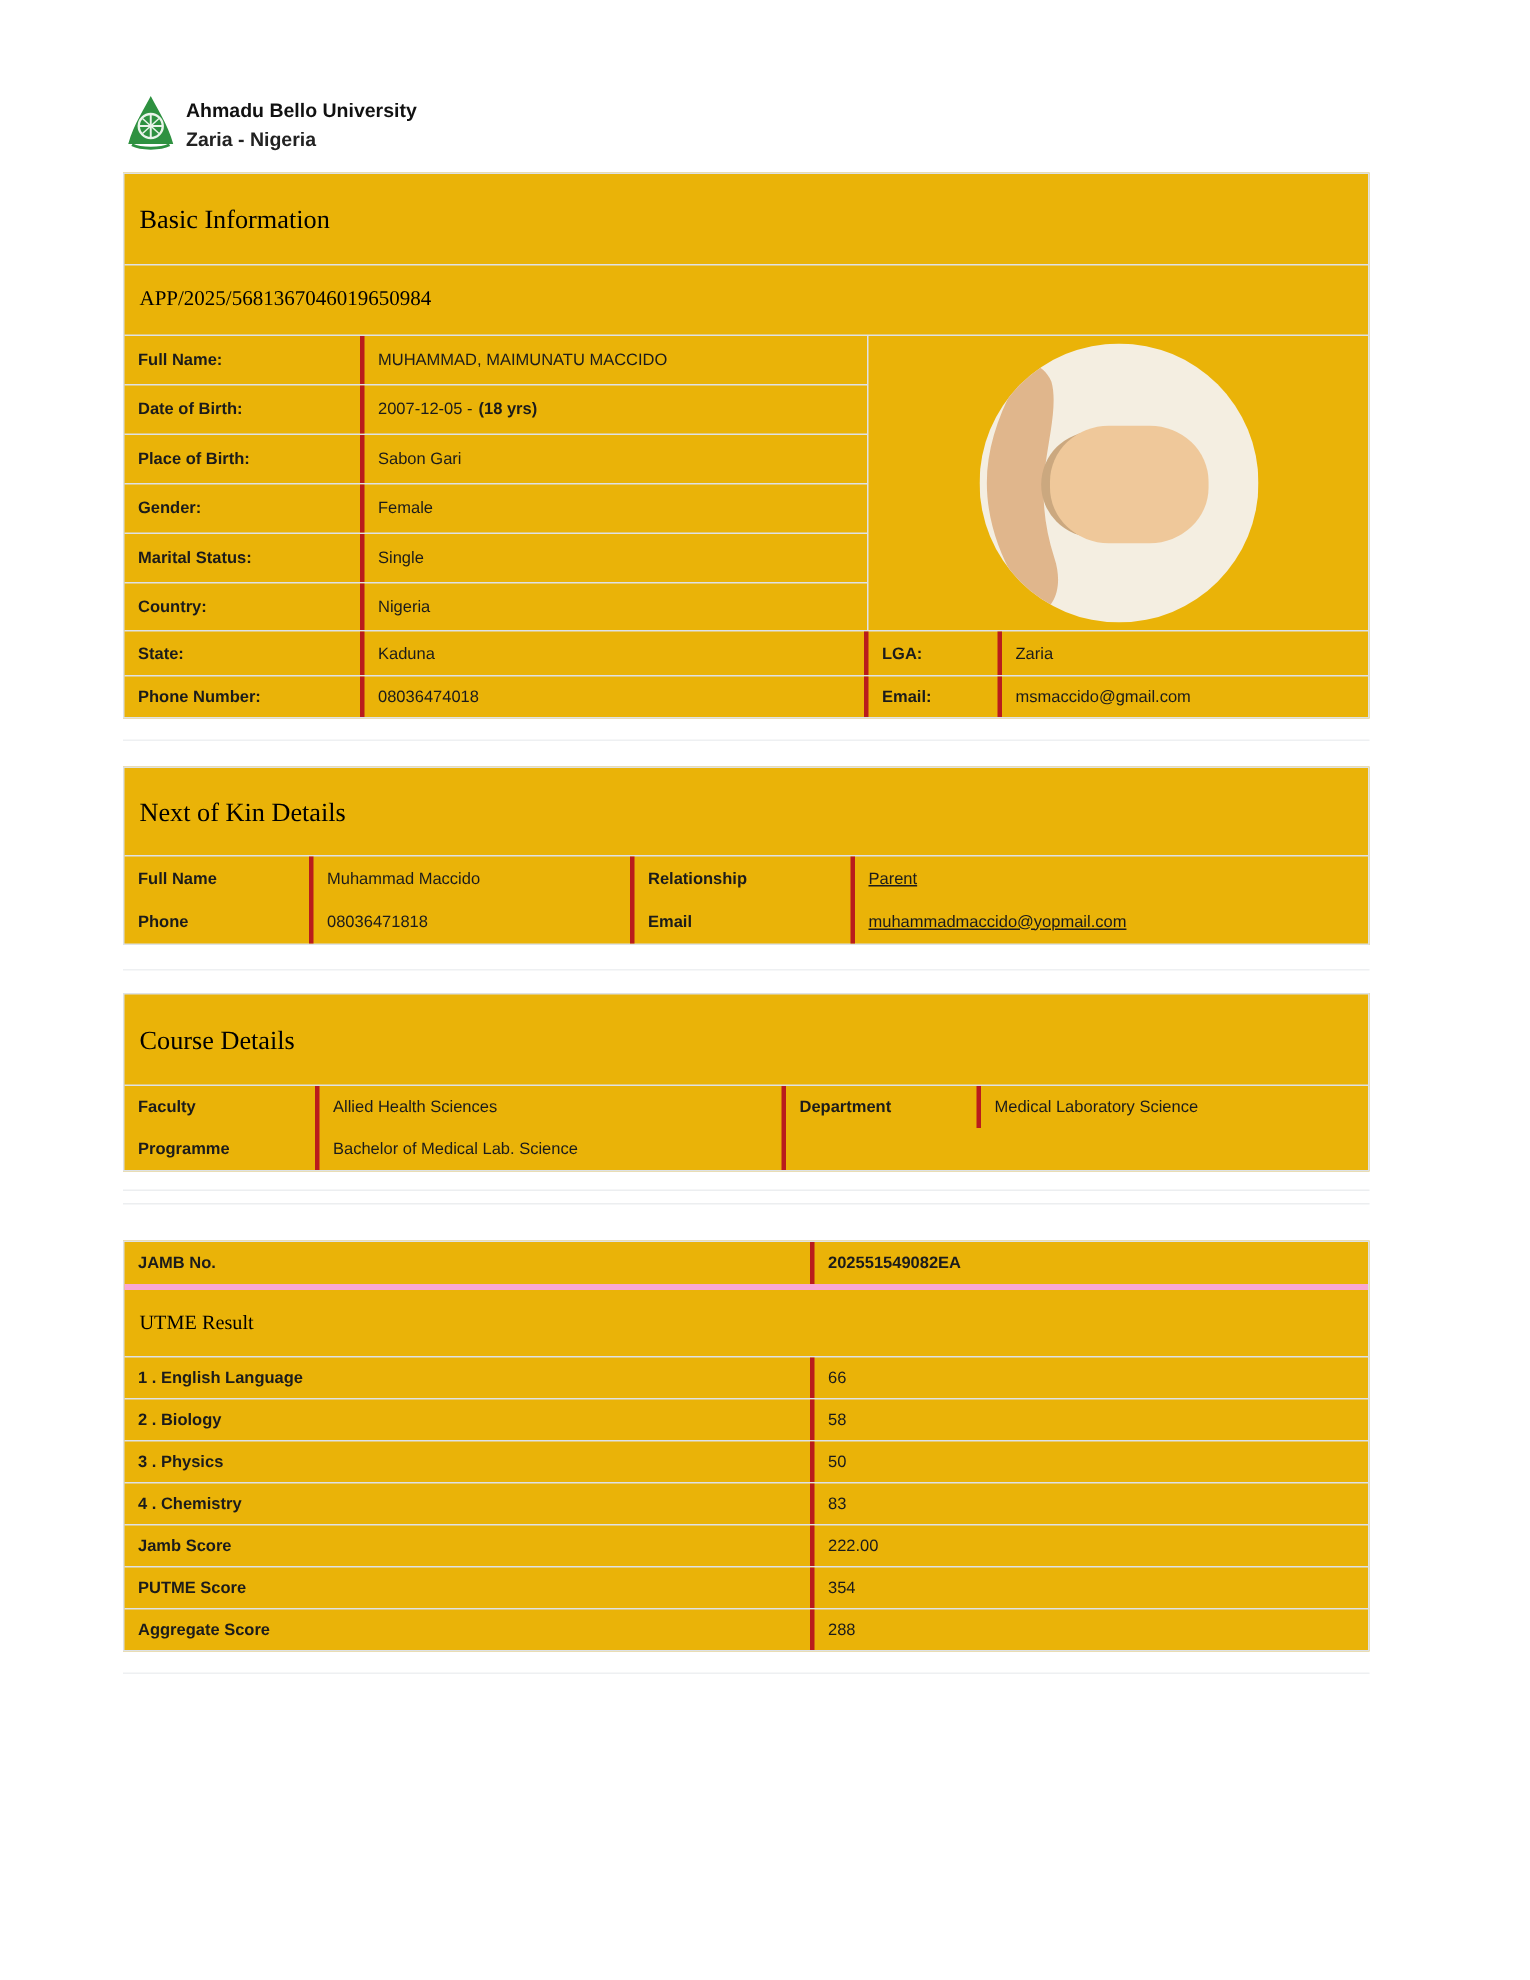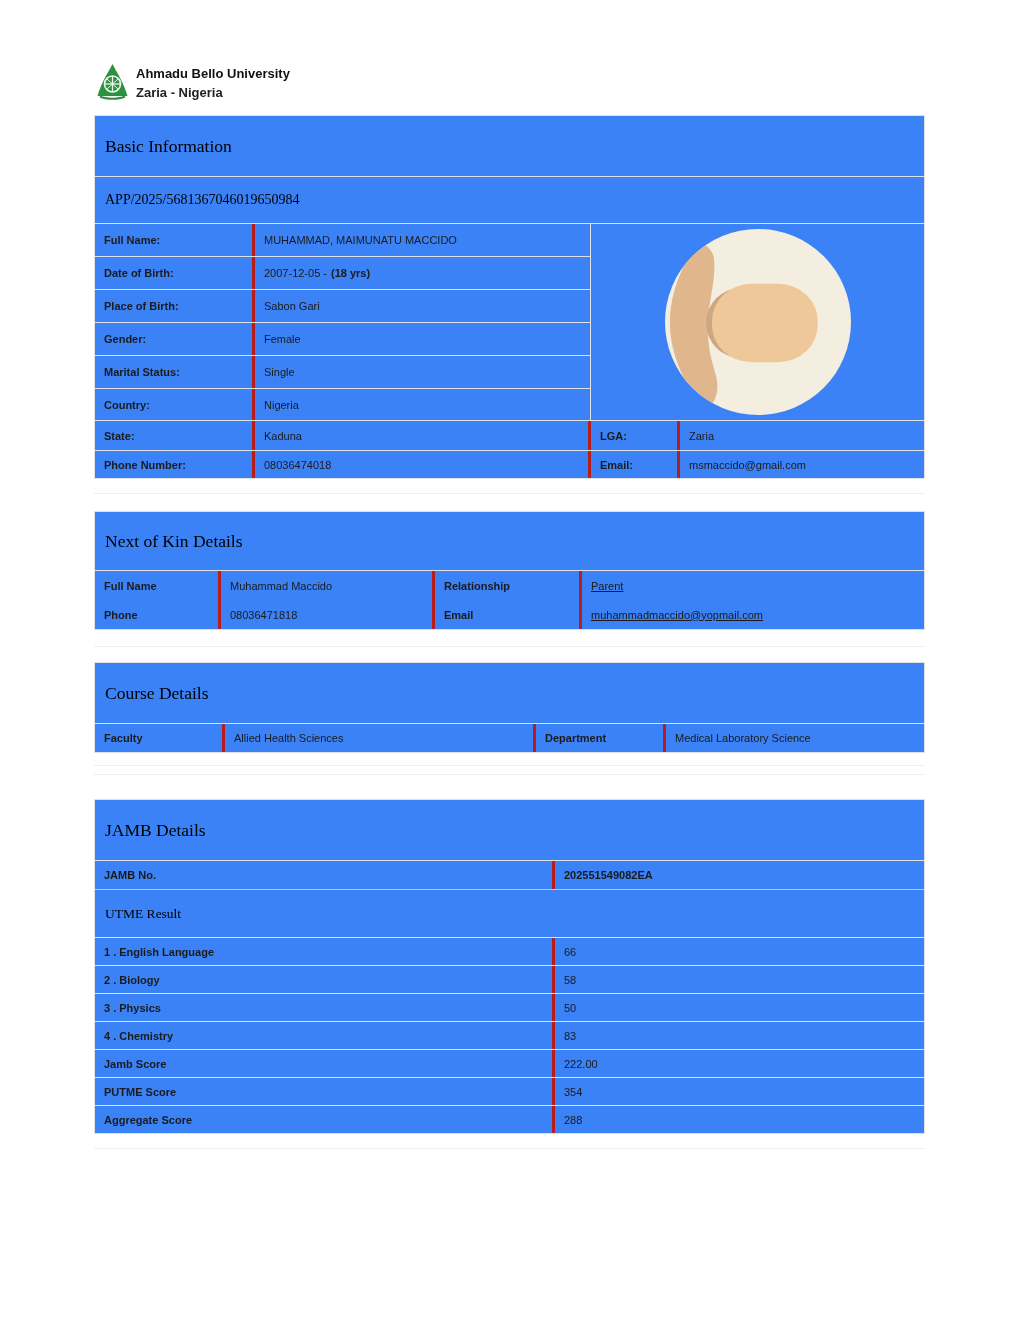--- a/index.html
+++ b/index.html
@@ -2,31 +2,31 @@
 <html><head>
 <meta charset="utf-8">
 <style>
   * { box-sizing: border-box; }
   html,body { margin:0; padding:0; }
   body {
     width:1020px; height:1320px; background:#ffffff;
     font-family:"Liberation Sans", sans-serif; color:#212529;
     position:relative; overflow:hidden;
   }
-  .page { position:absolute; left:94px; top:0; width:831px; }
+  .page { position:absolute; left:82px; top:0; width:831px; }
 
   
   .brand { display:flex; align-items:flex-start; padding-top:63px; padding-left:2px; height:100px; }
   .brand-logo { width:33px; height:37px; margin-right:7px; flex:0 0 auto; }
   .brand-text { padding-top:3px; }
   .brand-name { font-size:13px; font-weight:bold; color:#111; line-height:16px; }
   .brand-sub { font-size:13px; font-weight:bold; color:#222; margin-top:3px; }
 
   
-  .section { border:1px solid #dee2e6; background:#3b82f6; width:831px; }
+  .section { border:1px solid #dee2e6; background:#eab308; width:831px; }
   .title-row {
     height:61px; display:flex; align-items:center; padding:0 10px;
     font-family:"Liberation Serif", serif; font-size:17.5px; color:#000;
     border-bottom:1px solid #dee2e6;
   }
   .app-row {
     height:47px; display:flex; align-items:center; padding:0 10px;
     font-family:"Liberation Serif", serif; font-size:14px; color:#000;
     border-bottom:1px solid #dee2e6;
   }
@@ -74,21 +74,21 @@
   .course .c4 { flex:1; }
 
   
   .jamb .row2 .c1 { width:460px; flex:0 0 460px; }
   .jamb .row2 .c2 { flex:1; }
   .jamb-no-row { height:28px; }
   .jamb-no-row .cell { font-weight:bold; }
   .utme-row {
     height:48px; display:flex; align-items:center; padding:13px 10px;
     font-family:"Liberation Serif", serif; font-size:13.5px; color:#000;
-    border-top:1px solid #f9a8d4;
+    border-top:4px solid #f9a8d4;
   }
   .score-row { height:28px; border-top:1px solid #dee2e6; }
 
   
   .divider { border-top:1px solid #eef0f2; width:831px; }
   .empty-strip { height:10px; border-top:1px solid #eceef0; border-bottom:1px solid #eceef0; width:831px; }
 
   .d1 { margin-top:14px; }
   .s2 { margin-top:17px; }
   .d2 { margin-top:16px; }
@@ -206,26 +206,30 @@
   <div class="divider d2"></div>
 
   <div class="section course s3">
     <div class="title-row">Course Details</div>
     <div class="row">
       <div class="cell lbl br c1">Faculty</div>
       <div class="cell br c2">Allied Health Sciences</div>
       <div class="cell lbl br c3">Department</div>
       <div class="cell c4">Medical Laboratory Science</div>
     </div>
+    <div class="row">
+      <div class="cell lbl br c1">Programme</div>
+      <div class="cell br c2">Bachelor of Medical Lab. Science</div>
+      <div class="cell c4"></div>
+    </div>
   </div>
 
   <div class="empty-strip strip"></div>
 
   <div class="section jamb s4">
-    <div class="title-row">JAMB Details</div>
     <div class="row row2 jamb-no-row">
       <div class="cell lbl br c1">JAMB No.</div>
       <div class="cell c2">202551549082EA</div>
     </div>
     <div class="utme-row">UTME Result</div>
 
     <div class="row row2 score-row">
       <div class="cell lbl br c1">1 . English Language</div>
       <div class="cell c2">66</div>
     </div>

